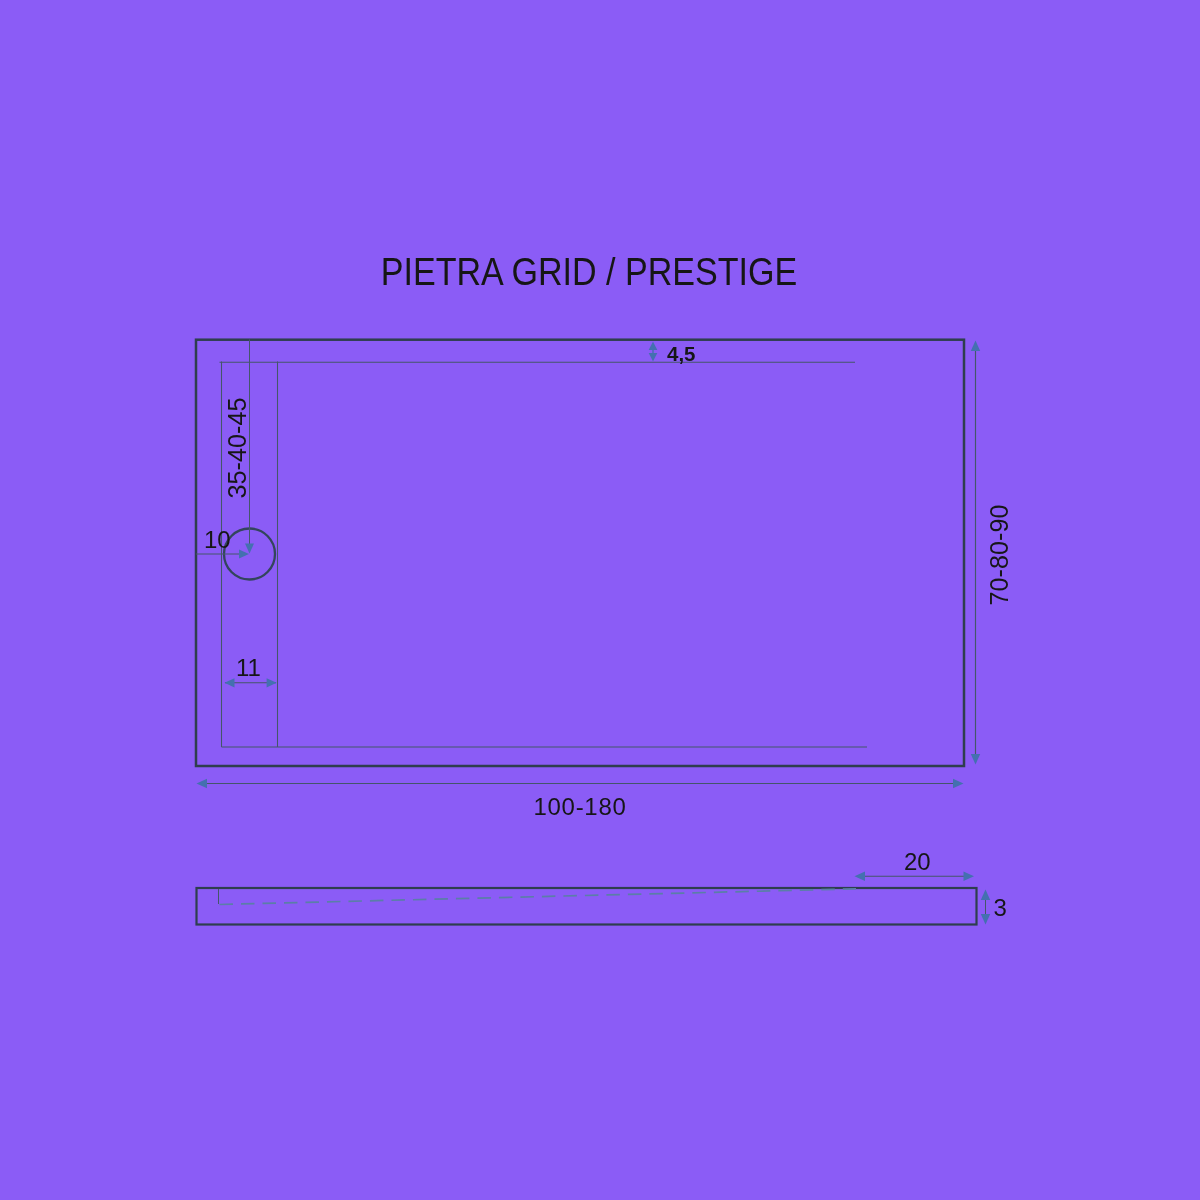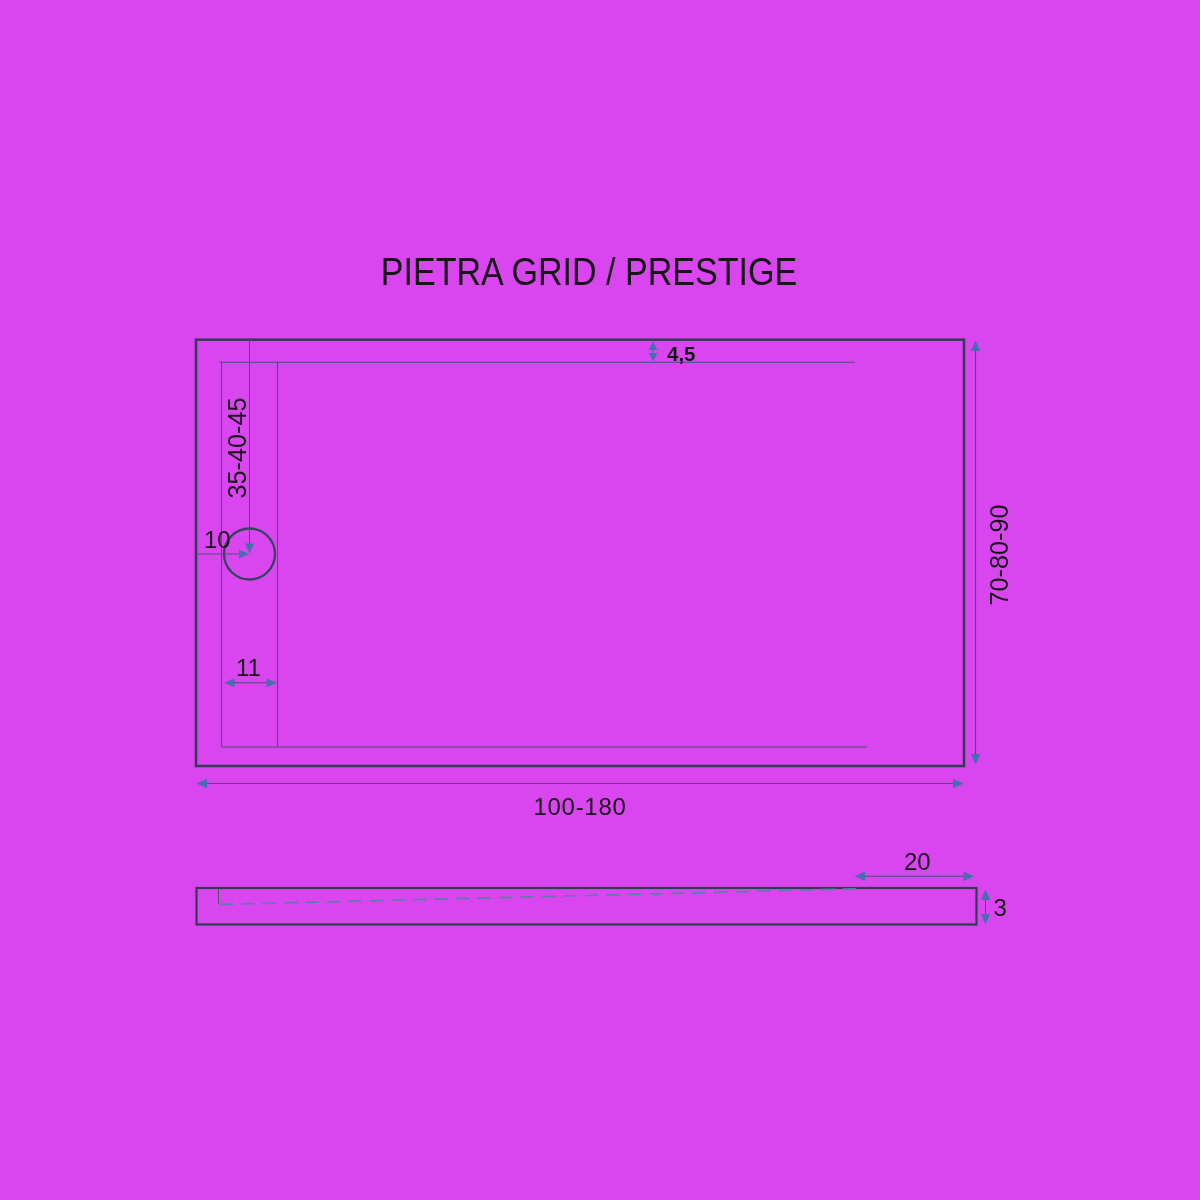--- a/index.html
+++ b/index.html
@@ -1,16 +1,16 @@
 <!DOCTYPE html>
 <html><head>
 <meta charset="utf-8">
 <style>
   html,body{margin:0;padding:0;background:#ffffff;}
-  .page{position:relative;width:1200px;height:1200px;background:#d946ef;overflow:hidden;
+  .page{position:relative;width:1200px;height:1200px;background:#8b5cf6;overflow:hidden;
         font-family:"Liberation Sans", sans-serif;}
   svg{position:absolute;left:0;top:0;}
   text{fill:#161616;}
 </style>
 </head>
 <body>
 <div class="page">
 <svg width="1200" height="1200" viewBox="0 0 1200 1200">
 
   <g transform="translate(589 284.5) scale(0.885 1)">

